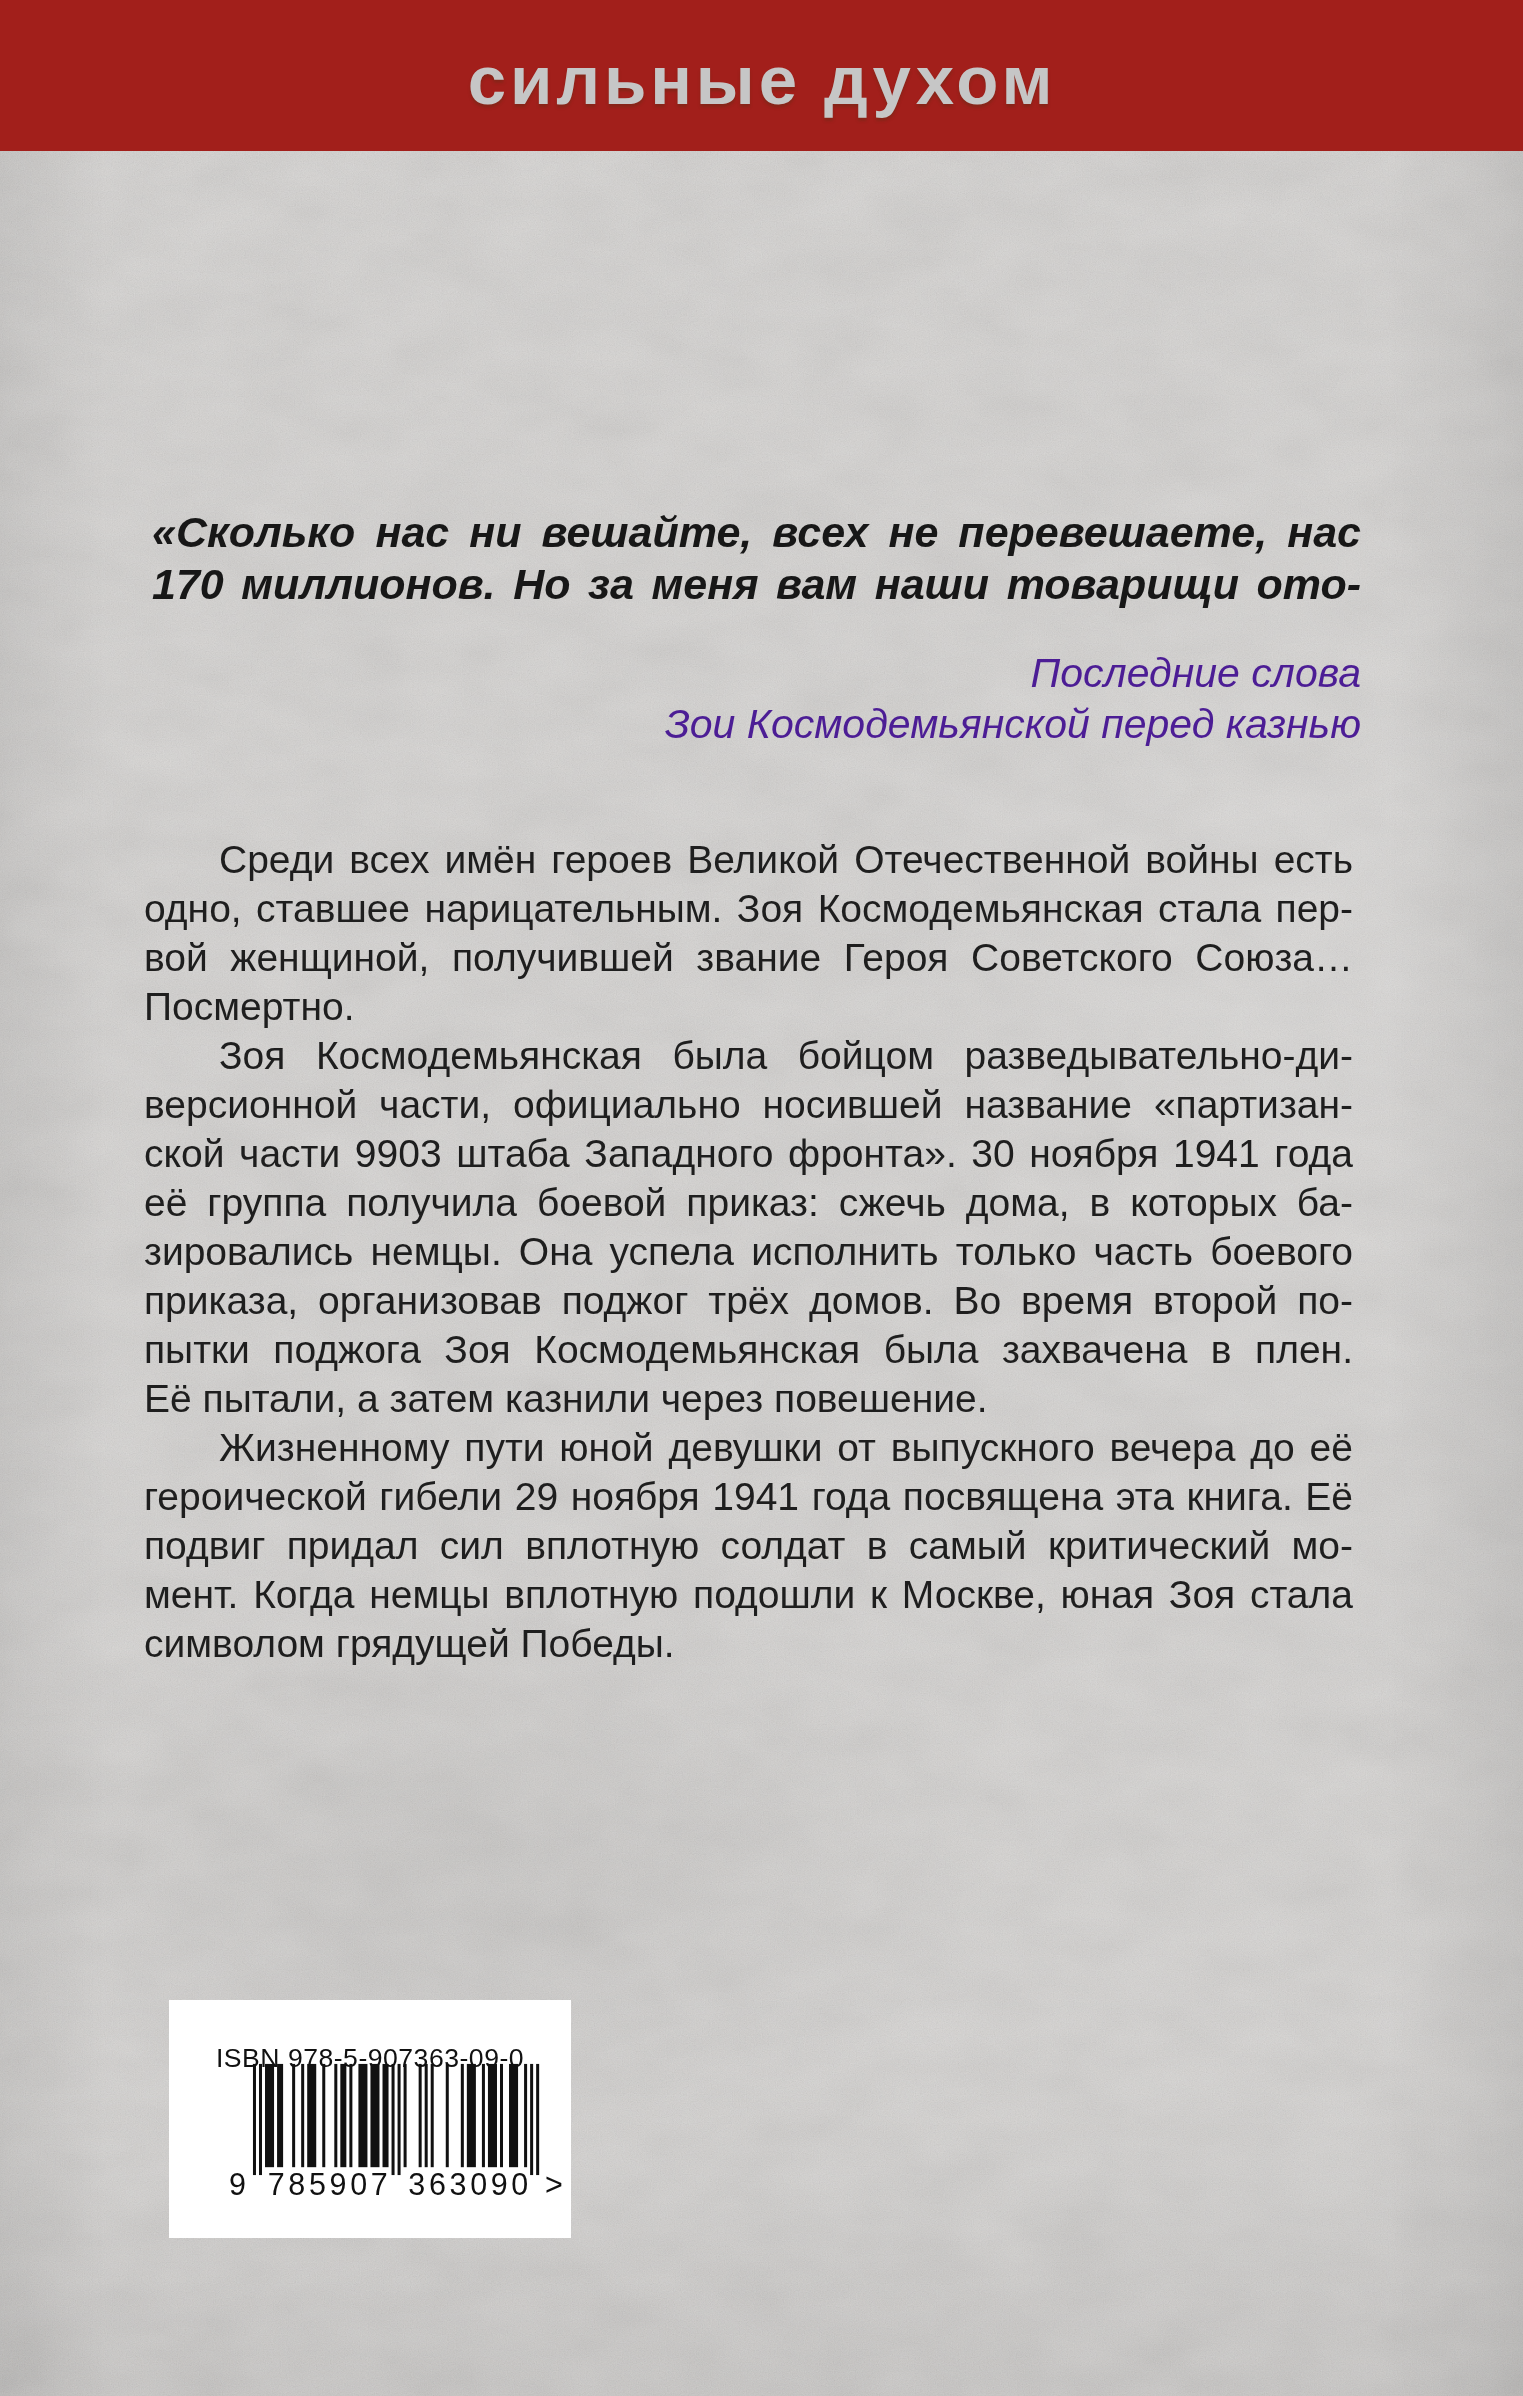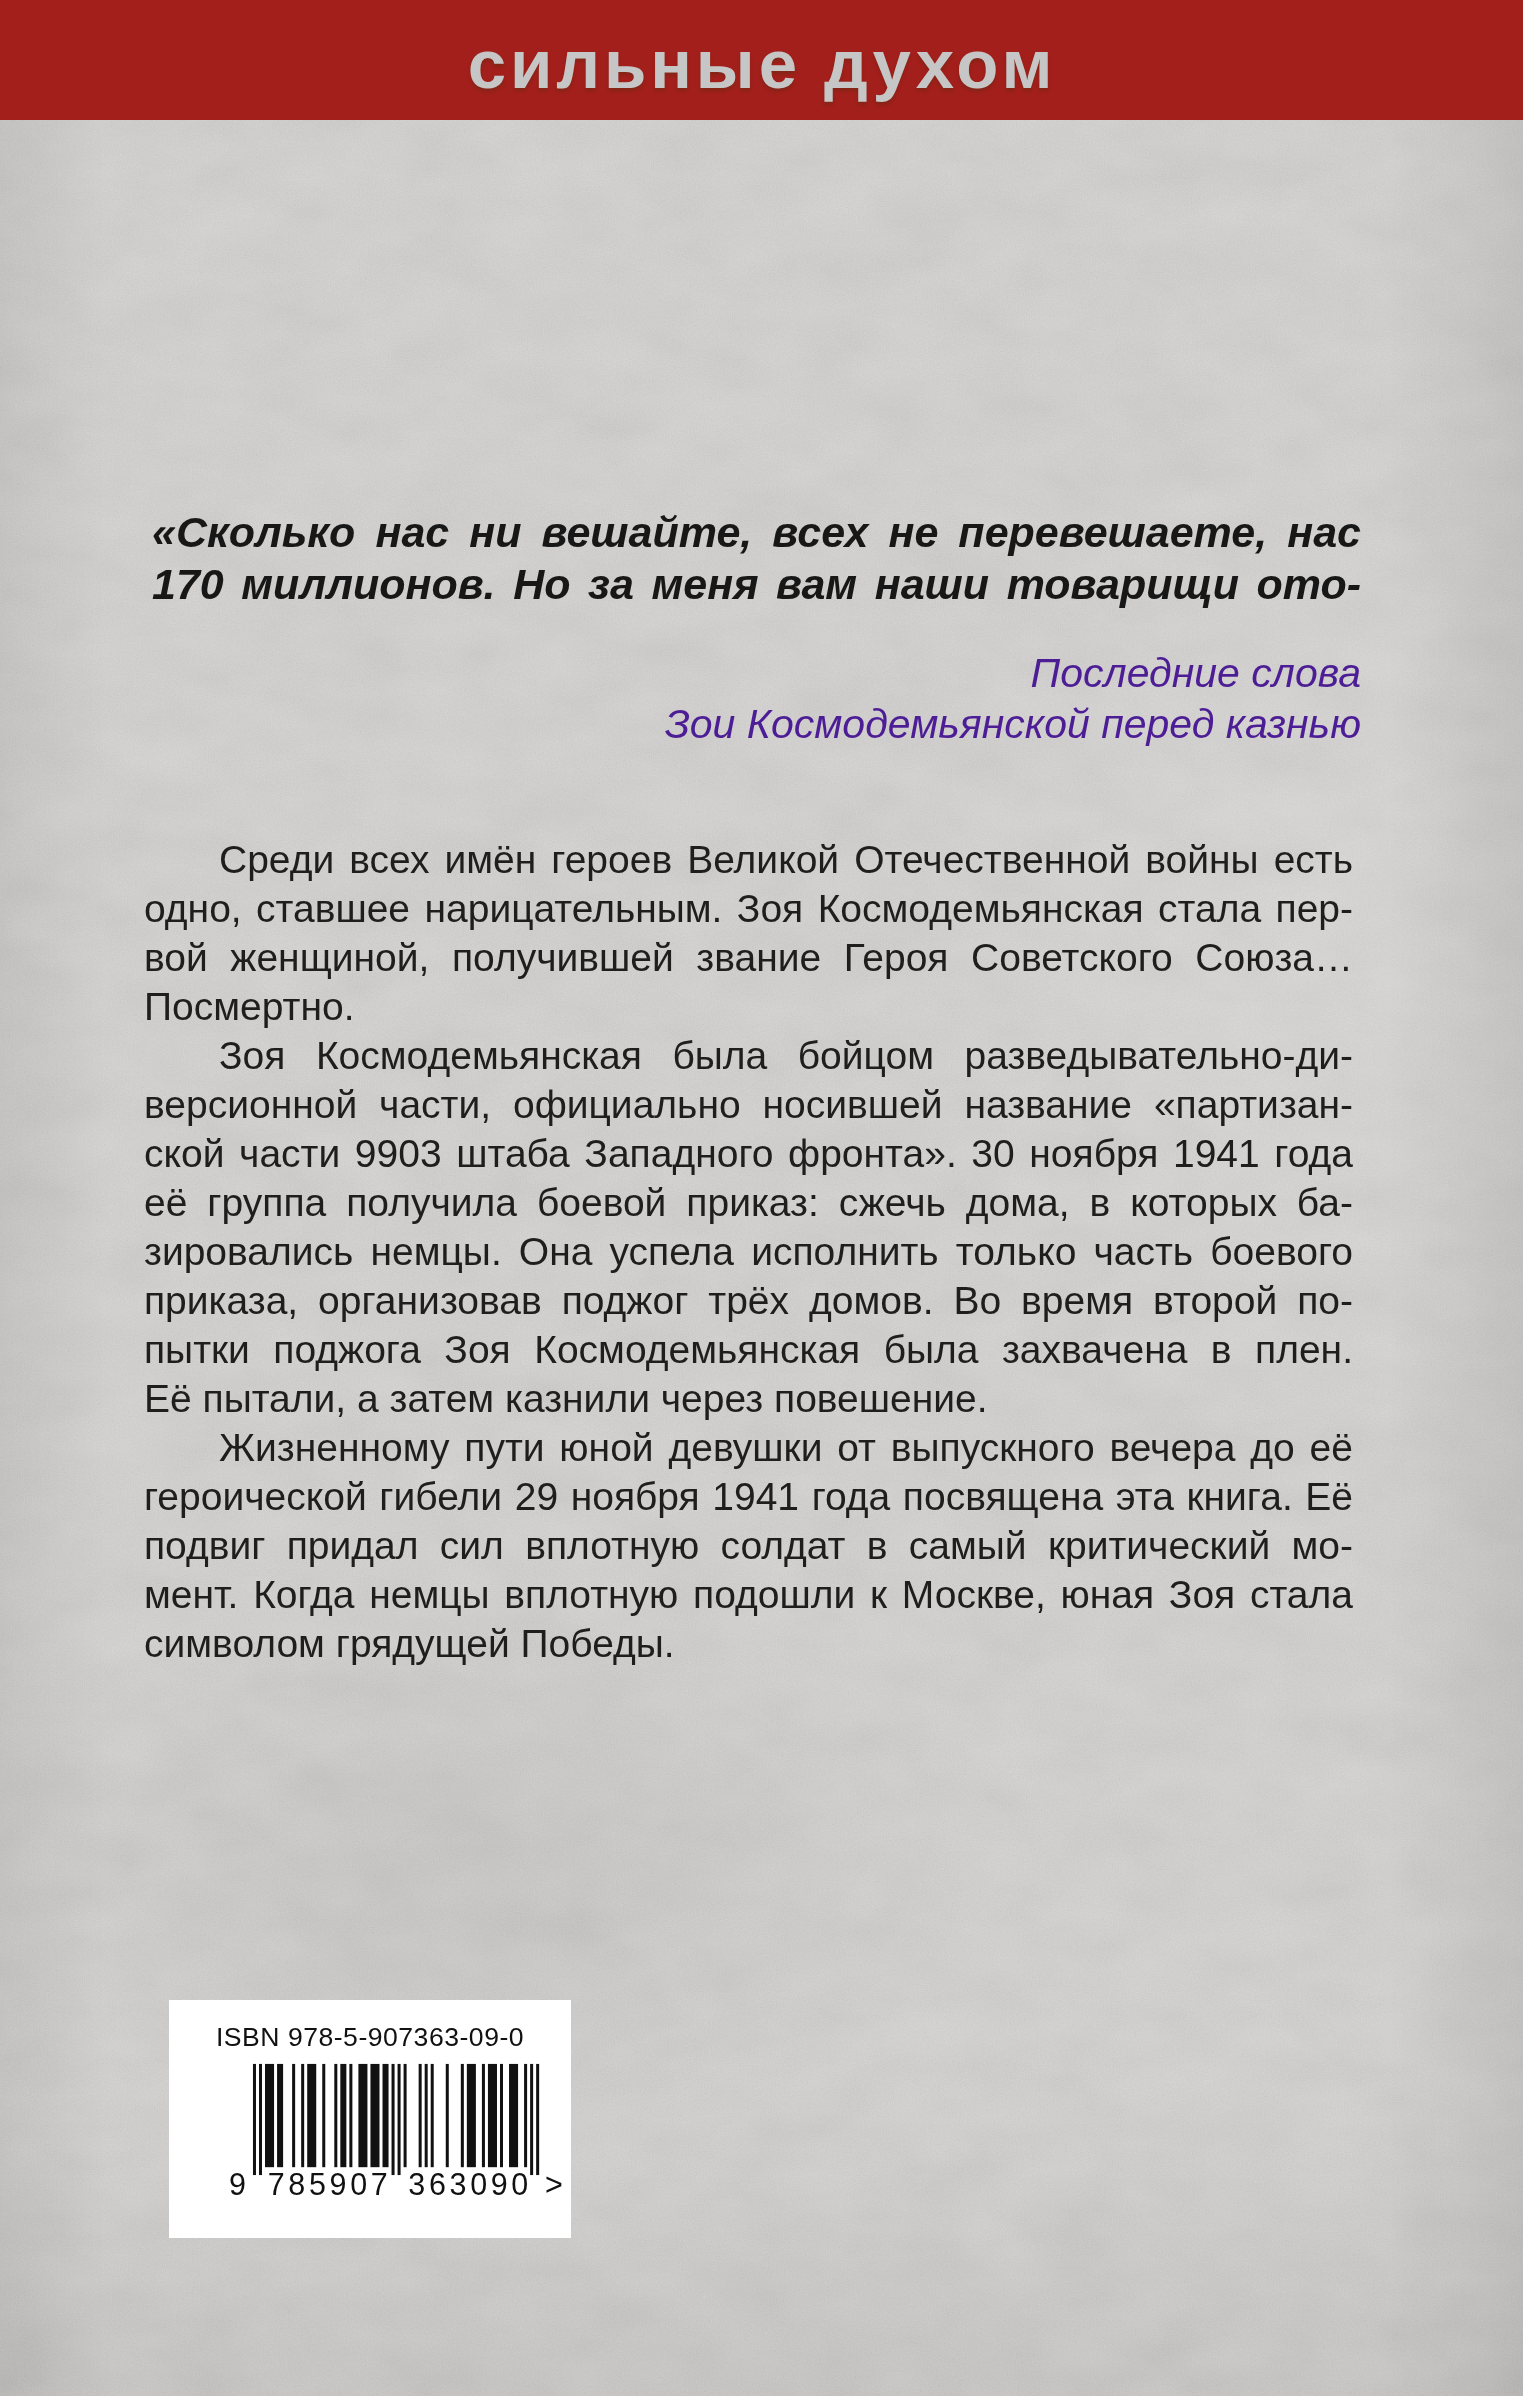--- a/index.html
+++ b/index.html
@@ -13,21 +13,21 @@
   .texture-svg{position:absolute;left:0;top:0;width:100%;height:100%;pointer-events:none;}
   .shade{
     position:absolute;inset:0;pointer-events:none;
     background:
       linear-gradient(90deg, rgba(0,0,0,0.06), rgba(0,0,0,0) 7%, rgba(0,0,0,0) 91%, rgba(0,0,0,0.07)),
       linear-gradient(0deg, rgba(0,0,0,0.05), rgba(0,0,0,0) 12%),
       radial-gradient(ellipse 887px 493px at 30% 78%, rgba(0,0,0,0.05), rgba(0,0,0,0) 60%),
       radial-gradient(ellipse 690px 887px at 85% 40%, rgba(255,255,255,0.10), rgba(255,255,255,0) 60%);
   }
   .series-band{
-    position:absolute;left:0;top:0;width:100%;height:120px;
+    position:absolute;left:0;top:0;width:100%;height:151px;
     display:flex;align-items:center;justify-content:center;text-align:center;
   }
   .series-title{
     color:#c6c6c6;
     font-size:69px;
     font-weight:700;
     letter-spacing:3.9px;
     text-shadow:0 3px 3px rgba(80,50,20,0.35);
     padding-top:9.9px;
   }
@@ -50,21 +50,21 @@
     color:#1e1e1e;
   }
   .tline{ text-align:justify; text-align-last:justify;margin-left:16px; }
   .tline.last{ text-align-last:left; }
   .tline.indent{ text-indent:75px; }
   .barcode-box{
     position:absolute;left:169px;top:2000px;width:402px;height:238px;
     background:#ffffff;
   }
   .isbn-label{
-    position:absolute;left:0;top:22px;width:100%;
+    position:absolute;left:0;top:43px;width:100%;
     text-align:center;
     font-size:26.6px;color:#111111;letter-spacing:0.5px;
   }
   .barcode-svg{position:absolute;left:0;top:0;}
 </style>
 </head>
 <body>
 
 <div class="page">
 

